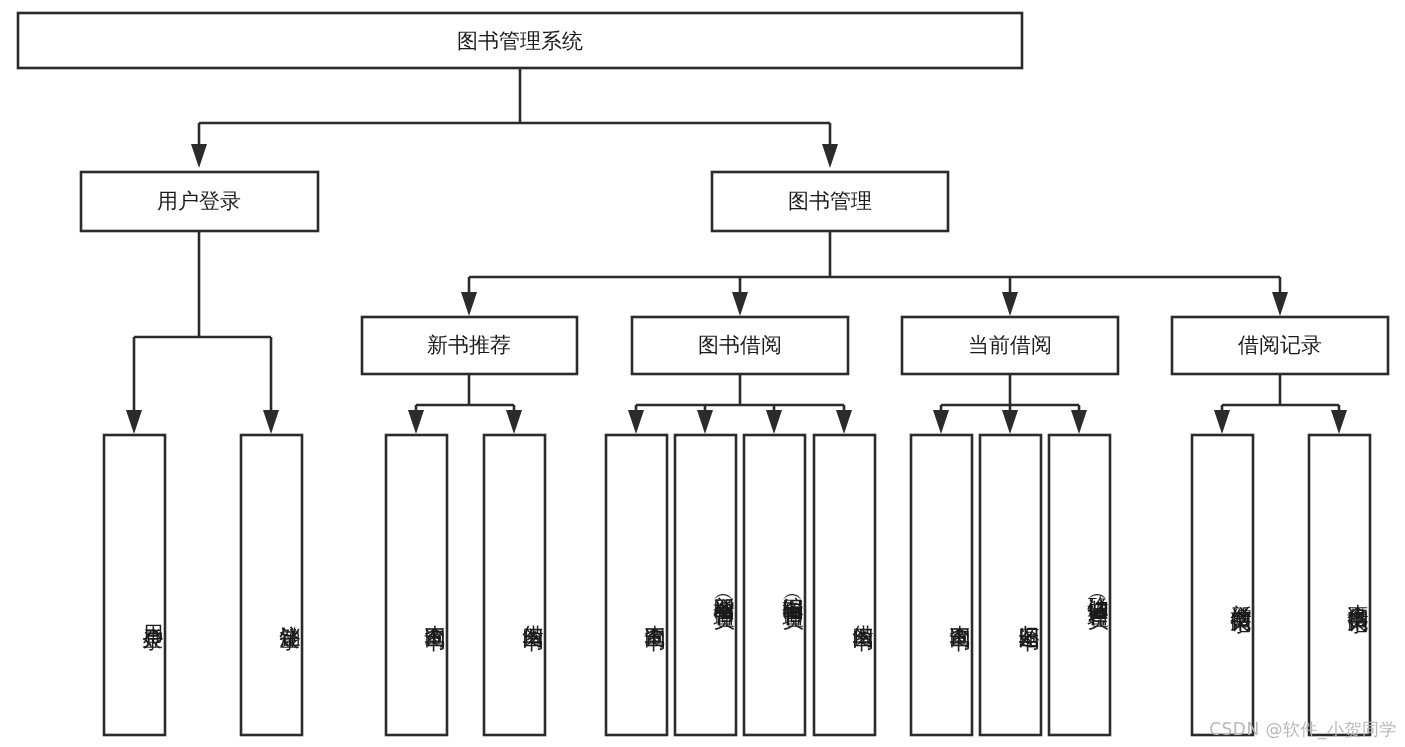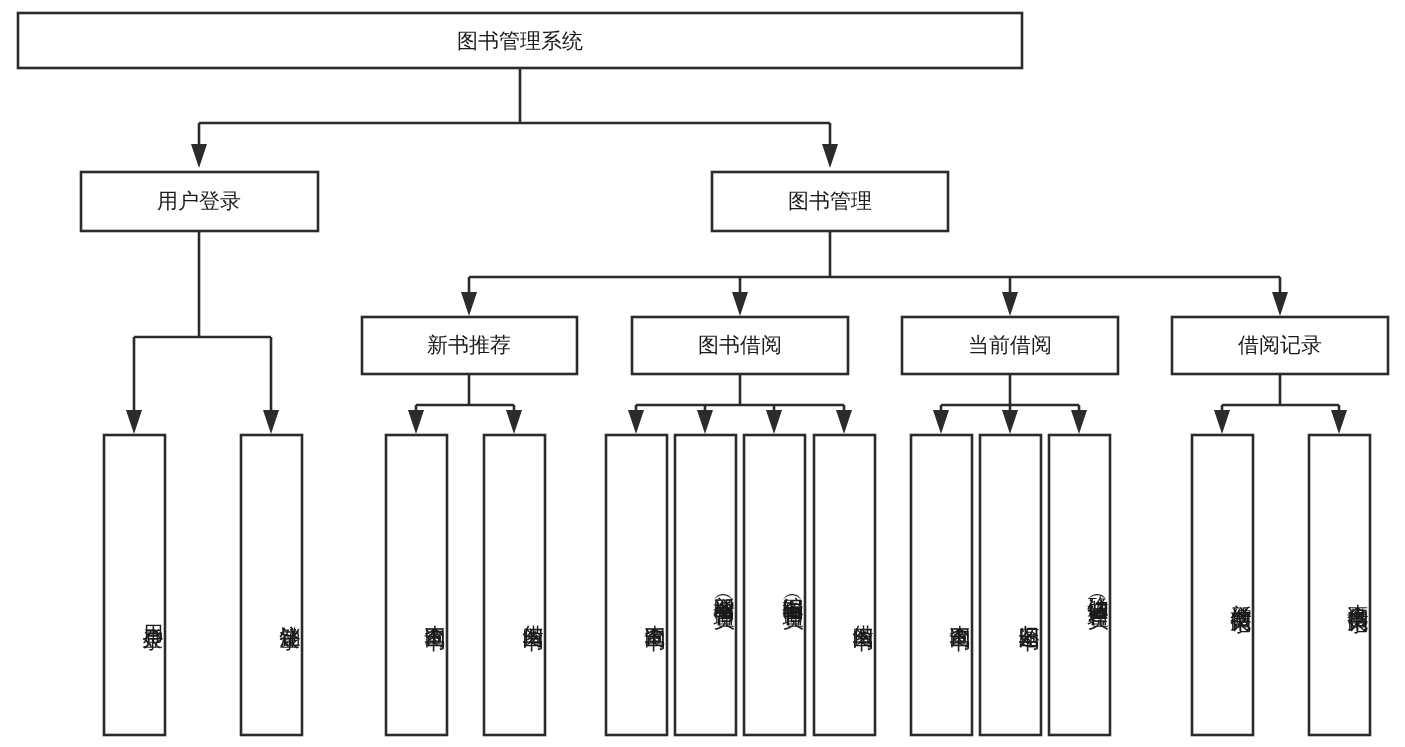--- a/index.html
+++ b/index.html
@@ -196,14 +196,15 @@
   <div class="leaf-label" style="left:744px; top:443px; width:61px; height:290px;">编辑图书（管理员）</div>
   <div class="leaf-label" style="left:814px; top:497px; width:61px; height:230px;">借阅图书</div>
 
   <div class="leaf-label" style="left:911px; top:497px; width:61px; height:230px;">查询图书</div>
   <div class="leaf-label" style="left:980px; top:497px; width:61px; height:230px;">归还图书</div>
   <div class="leaf-label" style="left:1049px; top:443px; width:61px; height:290px;">确认归还（管理员）</div>
 
   <div class="leaf-label" style="left:1192px; top:460px; width:61px; height:265px;">新增借阅记录</div>
   <div class="leaf-label" style="left:1309px; top:460px; width:61px; height:265px;">查询借阅记录</div>
 
+  <div class="watermark">CSDN @软件_小贺同学</div>
 
 </div>
 
 </body></html>

